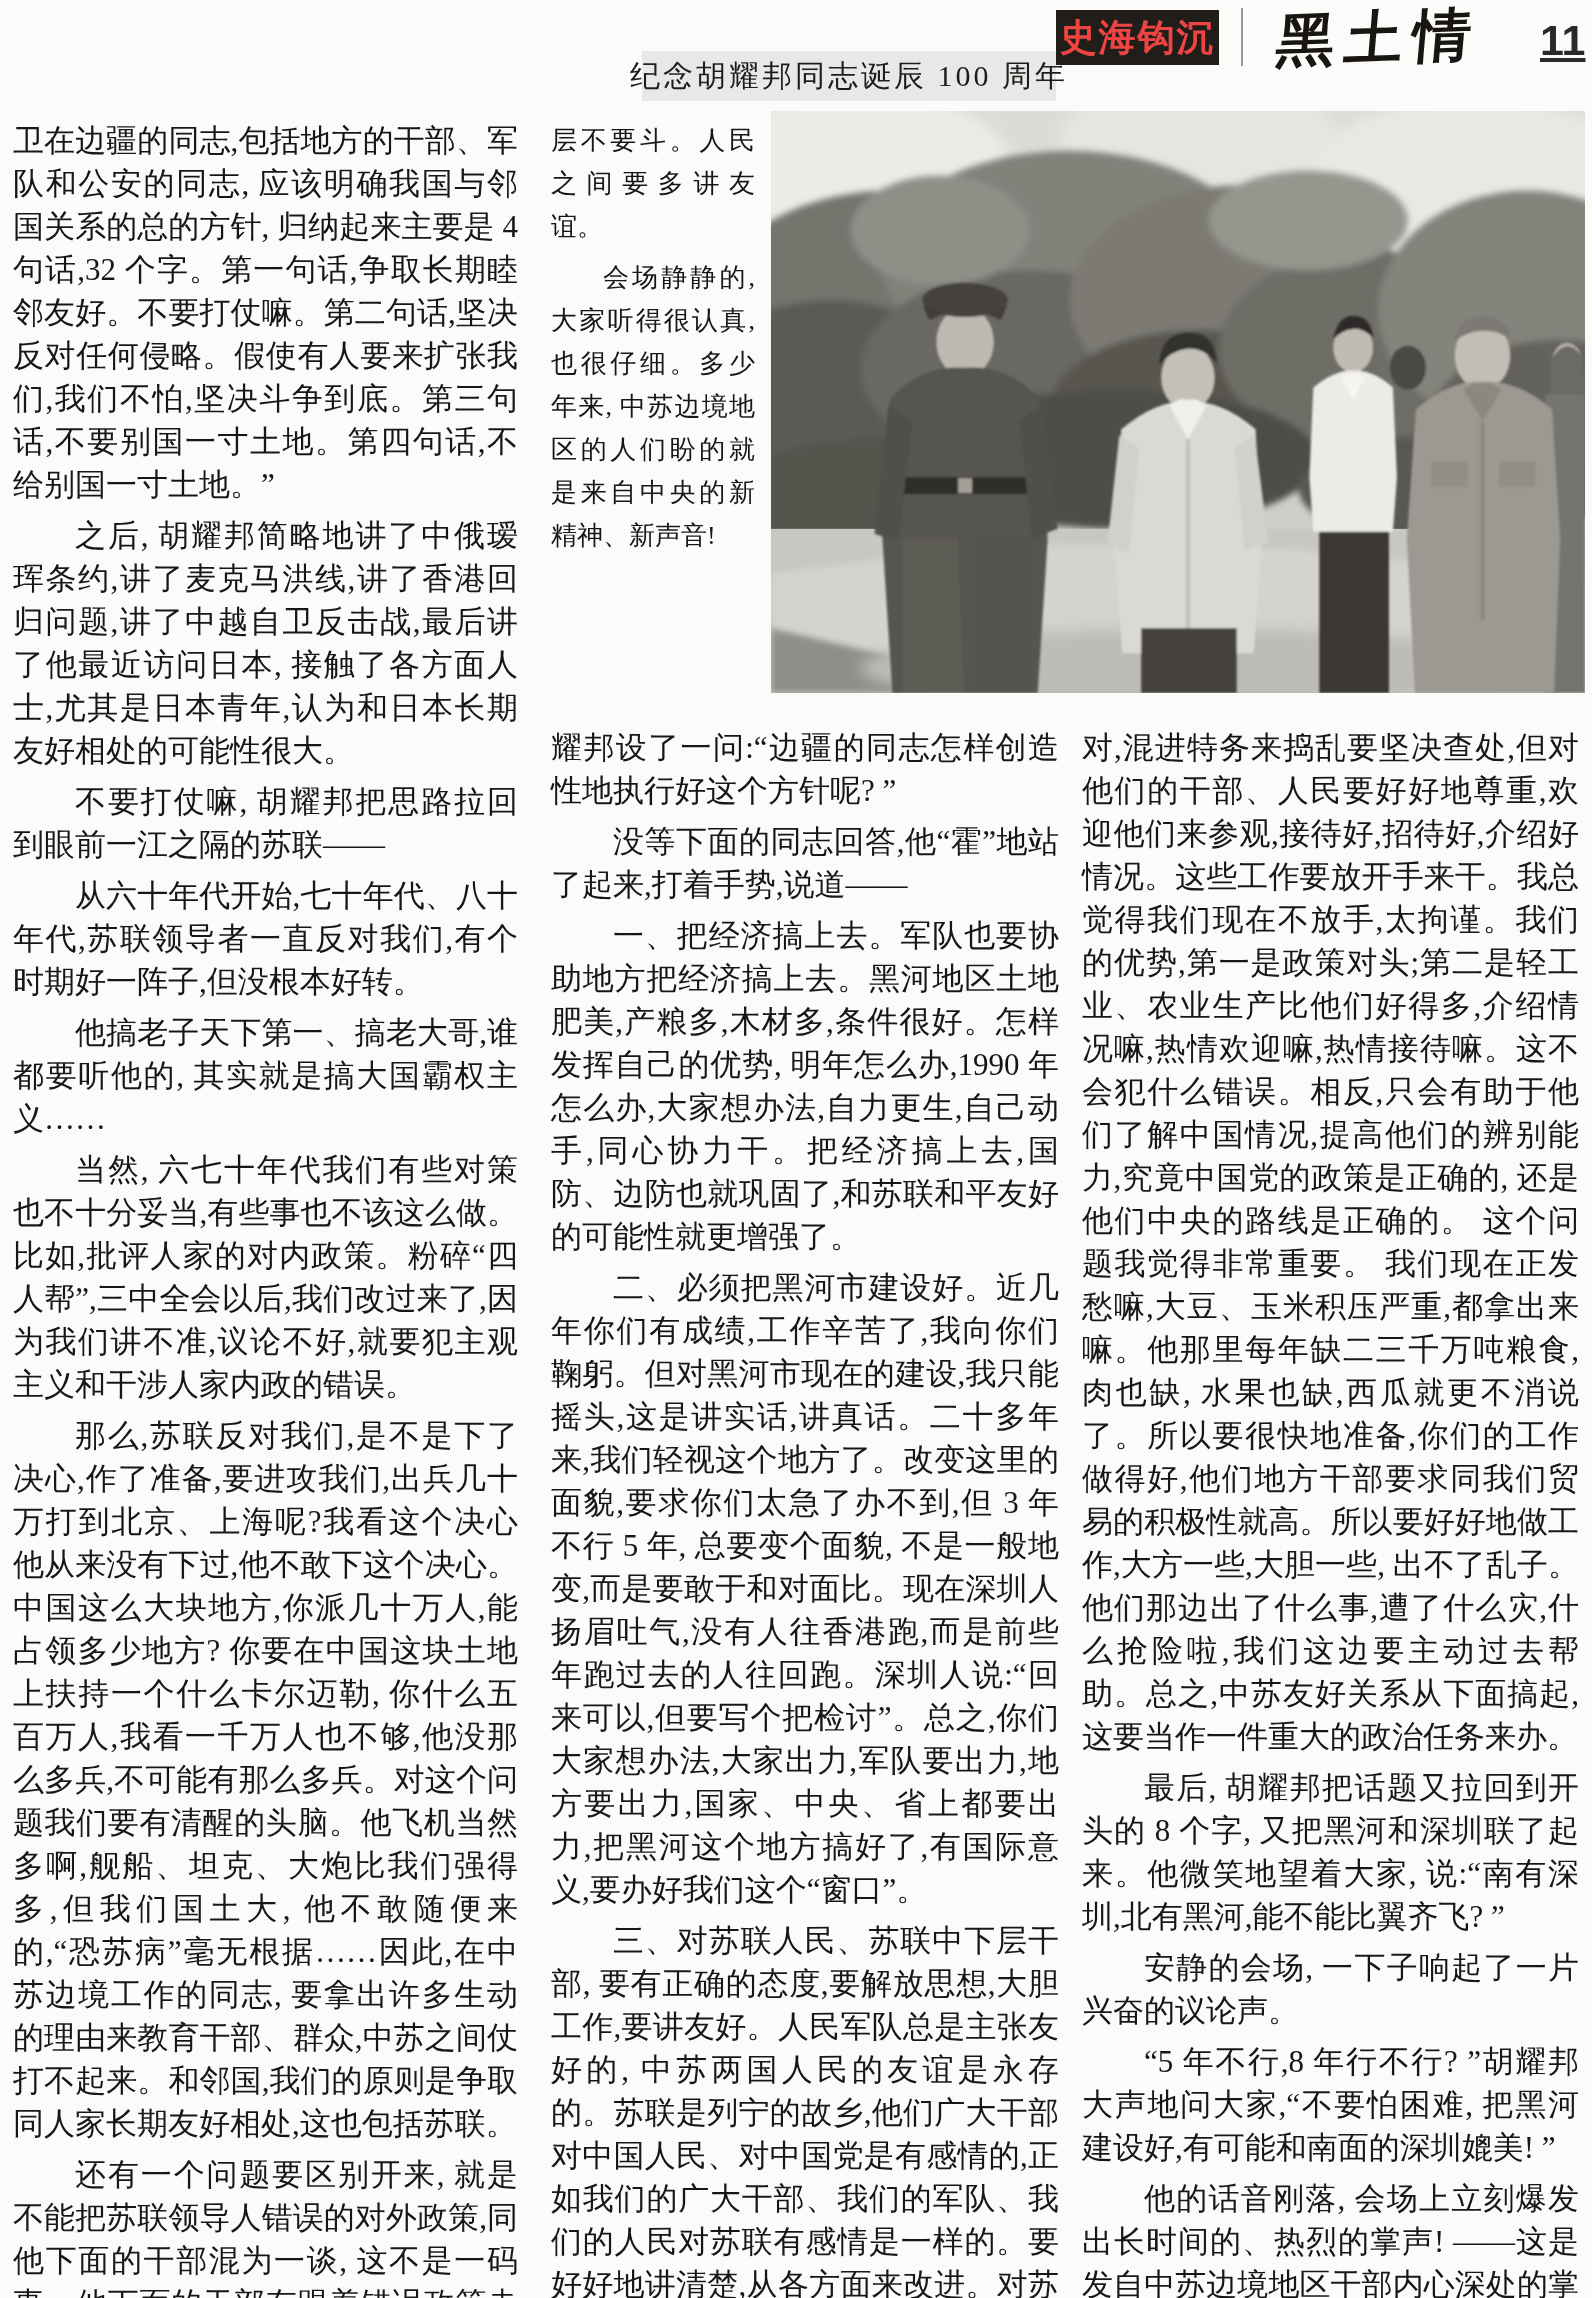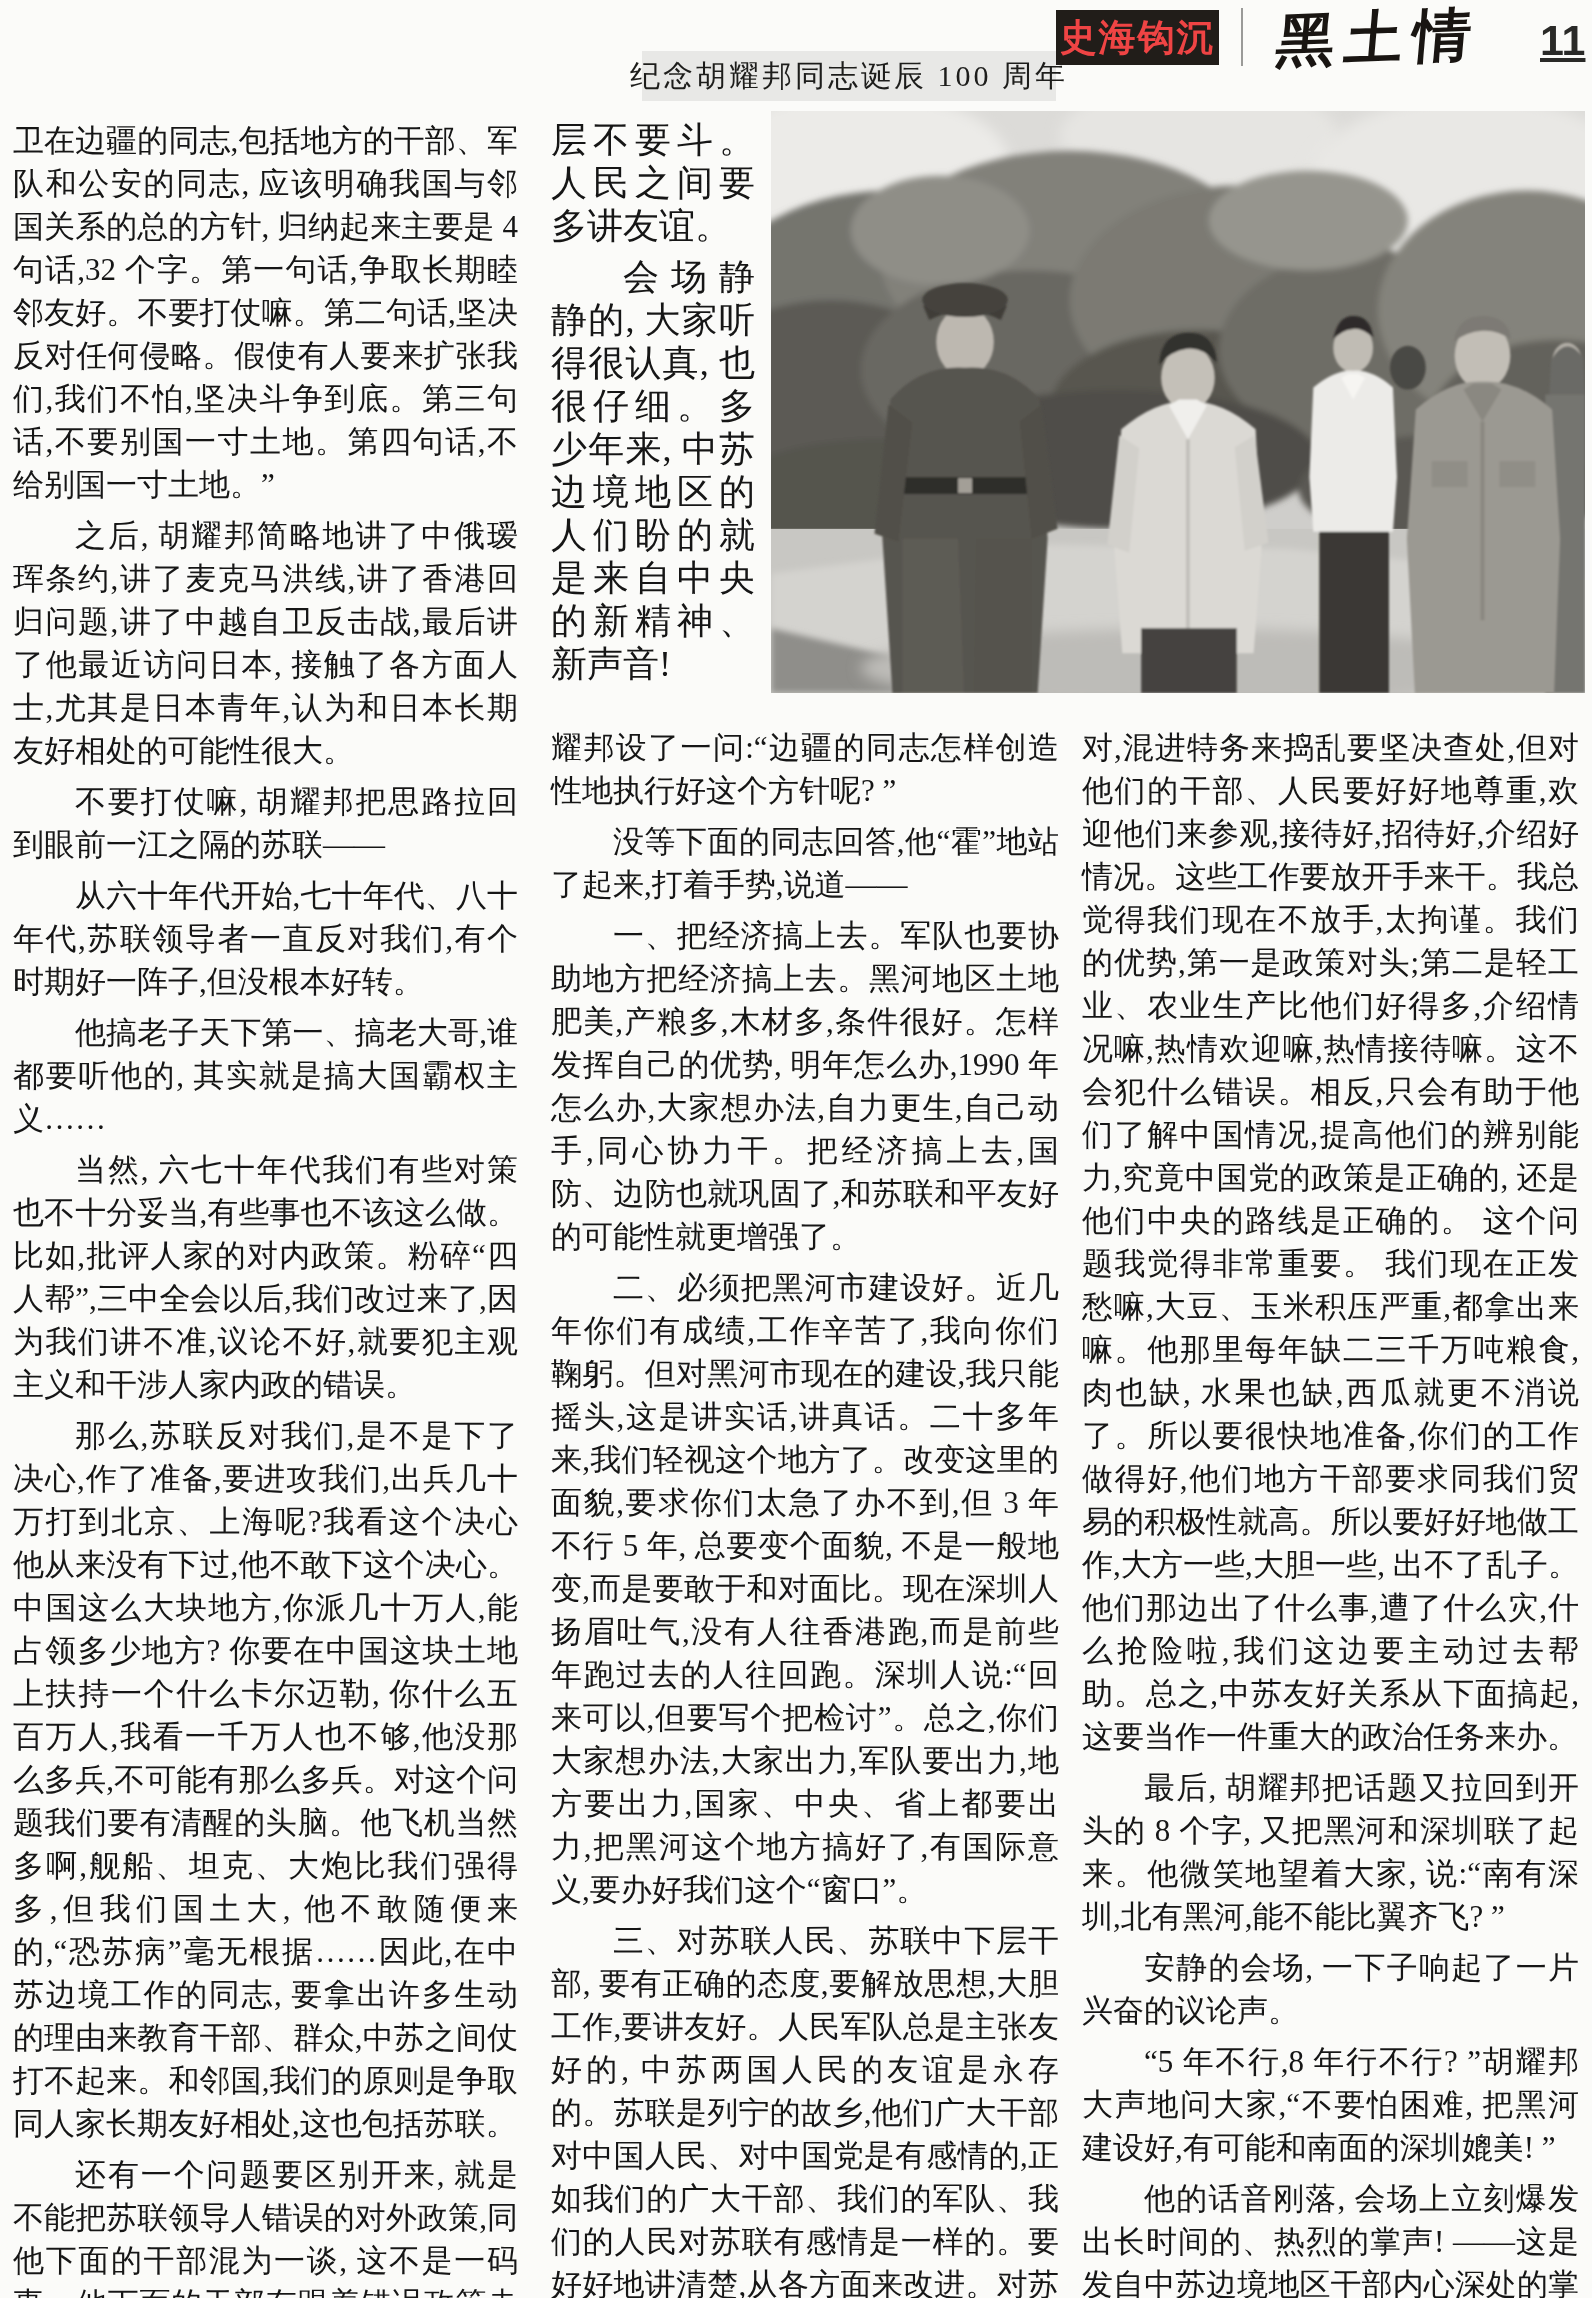--- a/index.html
+++ b/index.html
@@ -42,21 +42,21 @@
   
   .textcol{
     position:absolute;
     font-size:31px;line-height:43px;
     text-align:justify;text-justify:inter-character;
     word-break:break-all;overflow:hidden;
   }
   .textcol p{margin:8px;text-indent:2em;}
   .textcol p.cont{text-indent:0;}
   #col-left  {left:5px;   top:111px; width:521px; height:2187px;}
-  #col-strip {left:543px; top:111px; width:220px; height:609px; font-size:36px;}
+  #col-strip {left:543px; top:111px; width:220px; height:609px; font-size:26px;}
   #col-mid   {left:543px; top:718px; width:524px; height:1580px;}
   #col-right {left:1074px;top:718px; width:513px; height:1580px;}
   
   .news-photo{
     position:absolute;left:771px;top:111px;width:814px;height:582px;
     overflow:hidden;background:#cfcecb;
   }
   .news-photo svg{display:block;width:100%;height:100%;}
 </style>
 </head>

